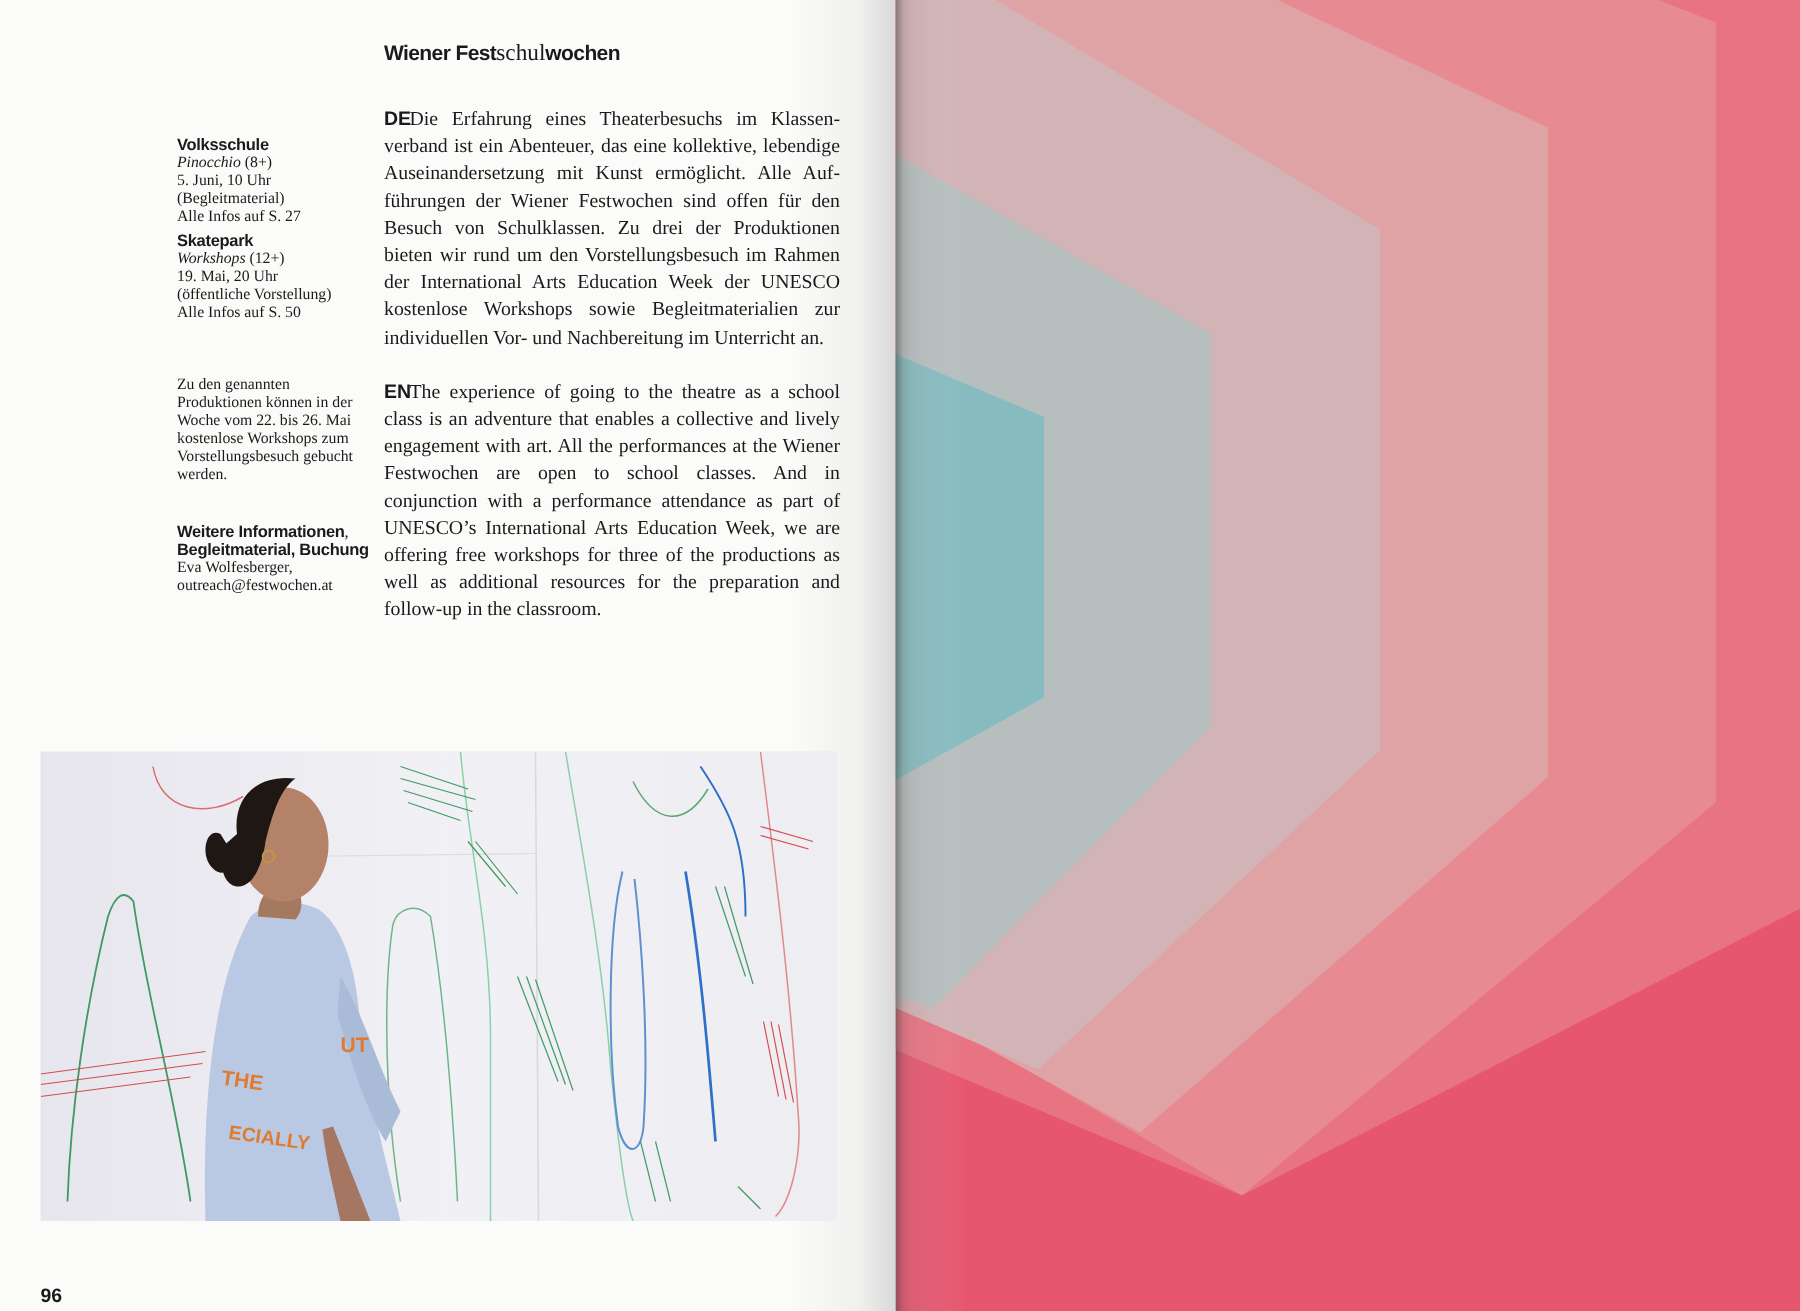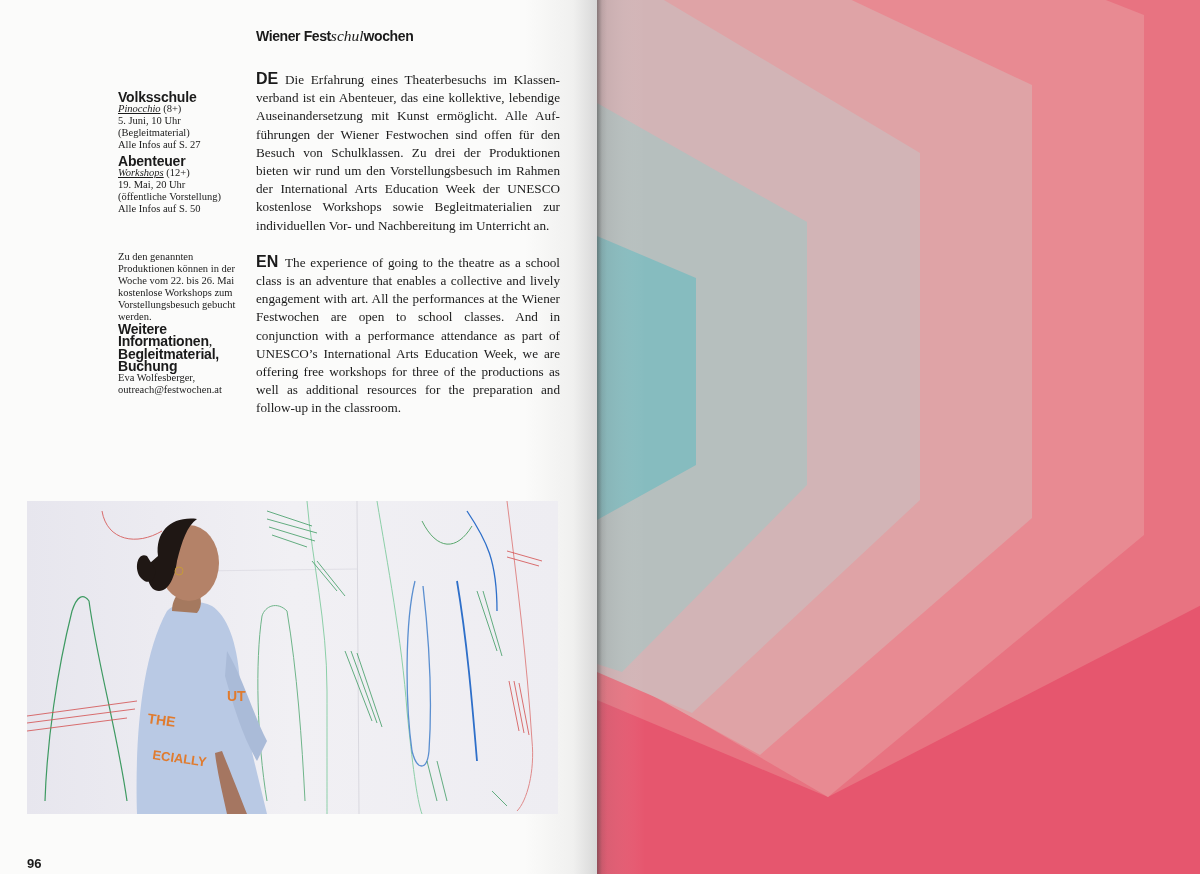--- a/index.html
+++ b/index.html
@@ -21,40 +21,40 @@
   .gutter-shadow {
     position: absolute; left: 597px; top: 0; width: 10px; height: 874px;
     background: linear-gradient(90deg, rgba(60,60,60,0.45), rgba(60,60,60,0.08) 50%, rgba(0,0,0,0));
     pointer-events: none;
   }
   .running-head {
     position: absolute; left: 256px; top: 27px; font-size: 14px; white-space: nowrap;
     font-family: "Liberation Sans", sans-serif; font-weight: 700; letter-spacing: -0.4px;
   }
   .running-head .ital {
-    font-family: "Liberation Serif", serif; font-style: italic; font-weight: 400;
+    font-family: "Liberation Serif", serif; font-weight: 400;
     font-size: 15.5px; letter-spacing: 0;
   }
   .sidebar {
     position: absolute; left: 118px; top: 91px; width: 130px;
     font-size: 10.5px; line-height: 12px;
   }
-  .sidebar .label { font-family: "Liberation Sans", sans-serif; font-weight: 700; font-size: 14px; letter-spacing: -0.2px; }
-  .sidebar .title { font-style: italic; text-decoration: underline; }
+  .sidebar .label { font-family: "Liberation Sans", sans-serif; font-weight: 700; font-size: 11px; letter-spacing: -0.2px; }
+  .sidebar .title { font-style: italic; }
   .sidebar .block { margin-bottom: 4px; }
   .sidebar .note { margin-top: 36px; }
-  .sidebar .contact { }
+  .sidebar .contact { margin-top: 26px; }
   .main-text {
     position: absolute; left: 256px; top: 70px; width: 304px;
     font-size: 13.2px; line-height: 18.2px; text-align: justify; hyphens: manual;
   }
   .main-text p { margin: 0 0 18px 0; }
   .lang {
-    font-family: "Liberation Sans", sans-serif; font-weight: 700; font-size: 16px;
-    display: inline-block; width: 29px;
+    font-family: "Liberation Sans", sans-serif; font-weight: 700; font-size: 13px;
+    display: inline-block; width: 17px;
   }
   .photo {
     position: absolute; left: 27px; top: 501px; width: 531px; height: 313px;
     background: #e9e8ee; overflow: hidden;
   }
   .page-number {
     position: absolute; left: 27px; top: 856px; font-size: 13px;
     font-family: "Liberation Sans", sans-serif; font-weight: 700;
   }
 </style>
@@ -69,21 +69,21 @@
 
   <div class="sidebar">
     <div class="block">
       <div class="label">Volksschule</div>
       <div><span class="title">Pinocchio</span><span> (8+)</span></div>
       <div>5. Juni, 10 Uhr</div>
       <div>(Begleitmaterial)</div>
       <div>Alle Infos auf S. 27</div>
     </div>
     <div class="block">
-      <div class="label">Abenteuer</div>
+      <div class="label">Skatepark</div>
       <div><span class="title">Workshops</span><span> (12+)</span></div>
       <div>19. Mai, 20 Uhr</div>
       <div>(öffentliche Vorstellung)</div>
       <div>Alle Infos auf S. 50</div>
     </div>
 
     <div class="note">Zu den genannten Produktionen können in der Woche vom 22. bis 26. Mai kostenlose Workshops zum Vorstellungsbesuch gebucht werden.</div>
 
     <div class="contact">
       <div class="label"><span>Weitere Informationen</span><span style="font-family:'Liberation Serif',serif;font-weight:400">,</span></div>

